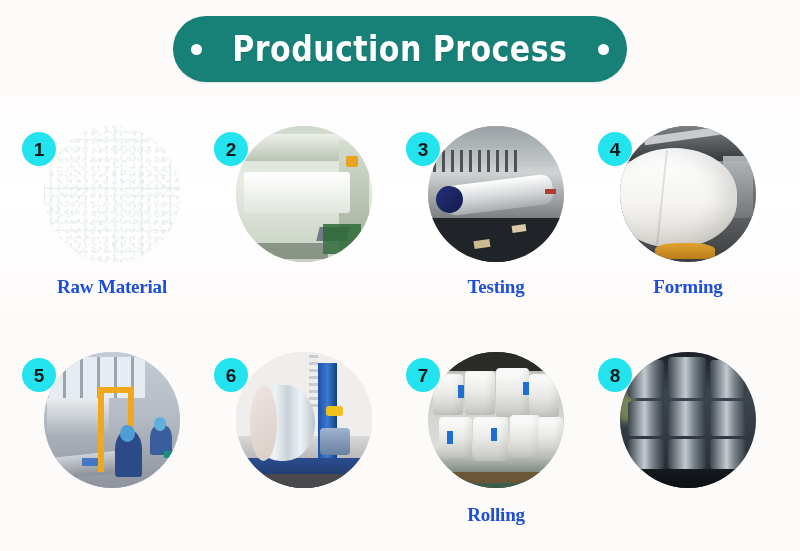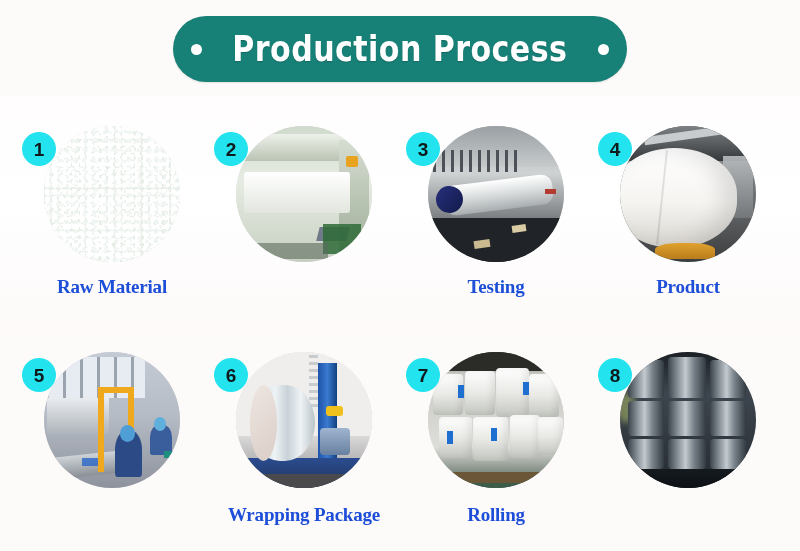--- a/index.html
+++ b/index.html
@@ -356,21 +356,21 @@
           <div class="ph cutting">
             <div class="ceil"></div>
               <div class="beam"></div>
               <div class="rail"></div>
             <div class="roll"></div>
               <div class="seam"></div>
               <div class="orange"></div>
           </div>
         </div>
       </div>
-      <div class="label">Product</div>
+      <div class="label">Forming</div>
     </div>
 
   </div>
 
   <div class="row row-2">
 
     <div class="step">
       <div class="thumb-holder">
         <div class="badge">5</div>
         <div class="thumb">
@@ -401,21 +401,20 @@
               <div class="col"></div>
             <div class="yellow"></div>
               <div class="plate"></div>
             <div class="floor"></div>
               <div class="floor2"></div>
             <div class="roll"></div>
               <div class="rollface"></div>
           </div>
         </div>
       </div>
-      <div class="label">Wrapping Package</div>
     </div>
 
     <div class="step">
       <div class="thumb-holder">
         <div class="badge">7</div>
         <div class="thumb">
           <div class="ph storage">
             <div class="darktop"></div>
               <div class="floor"></div>
               <div class="pallet"></div>

